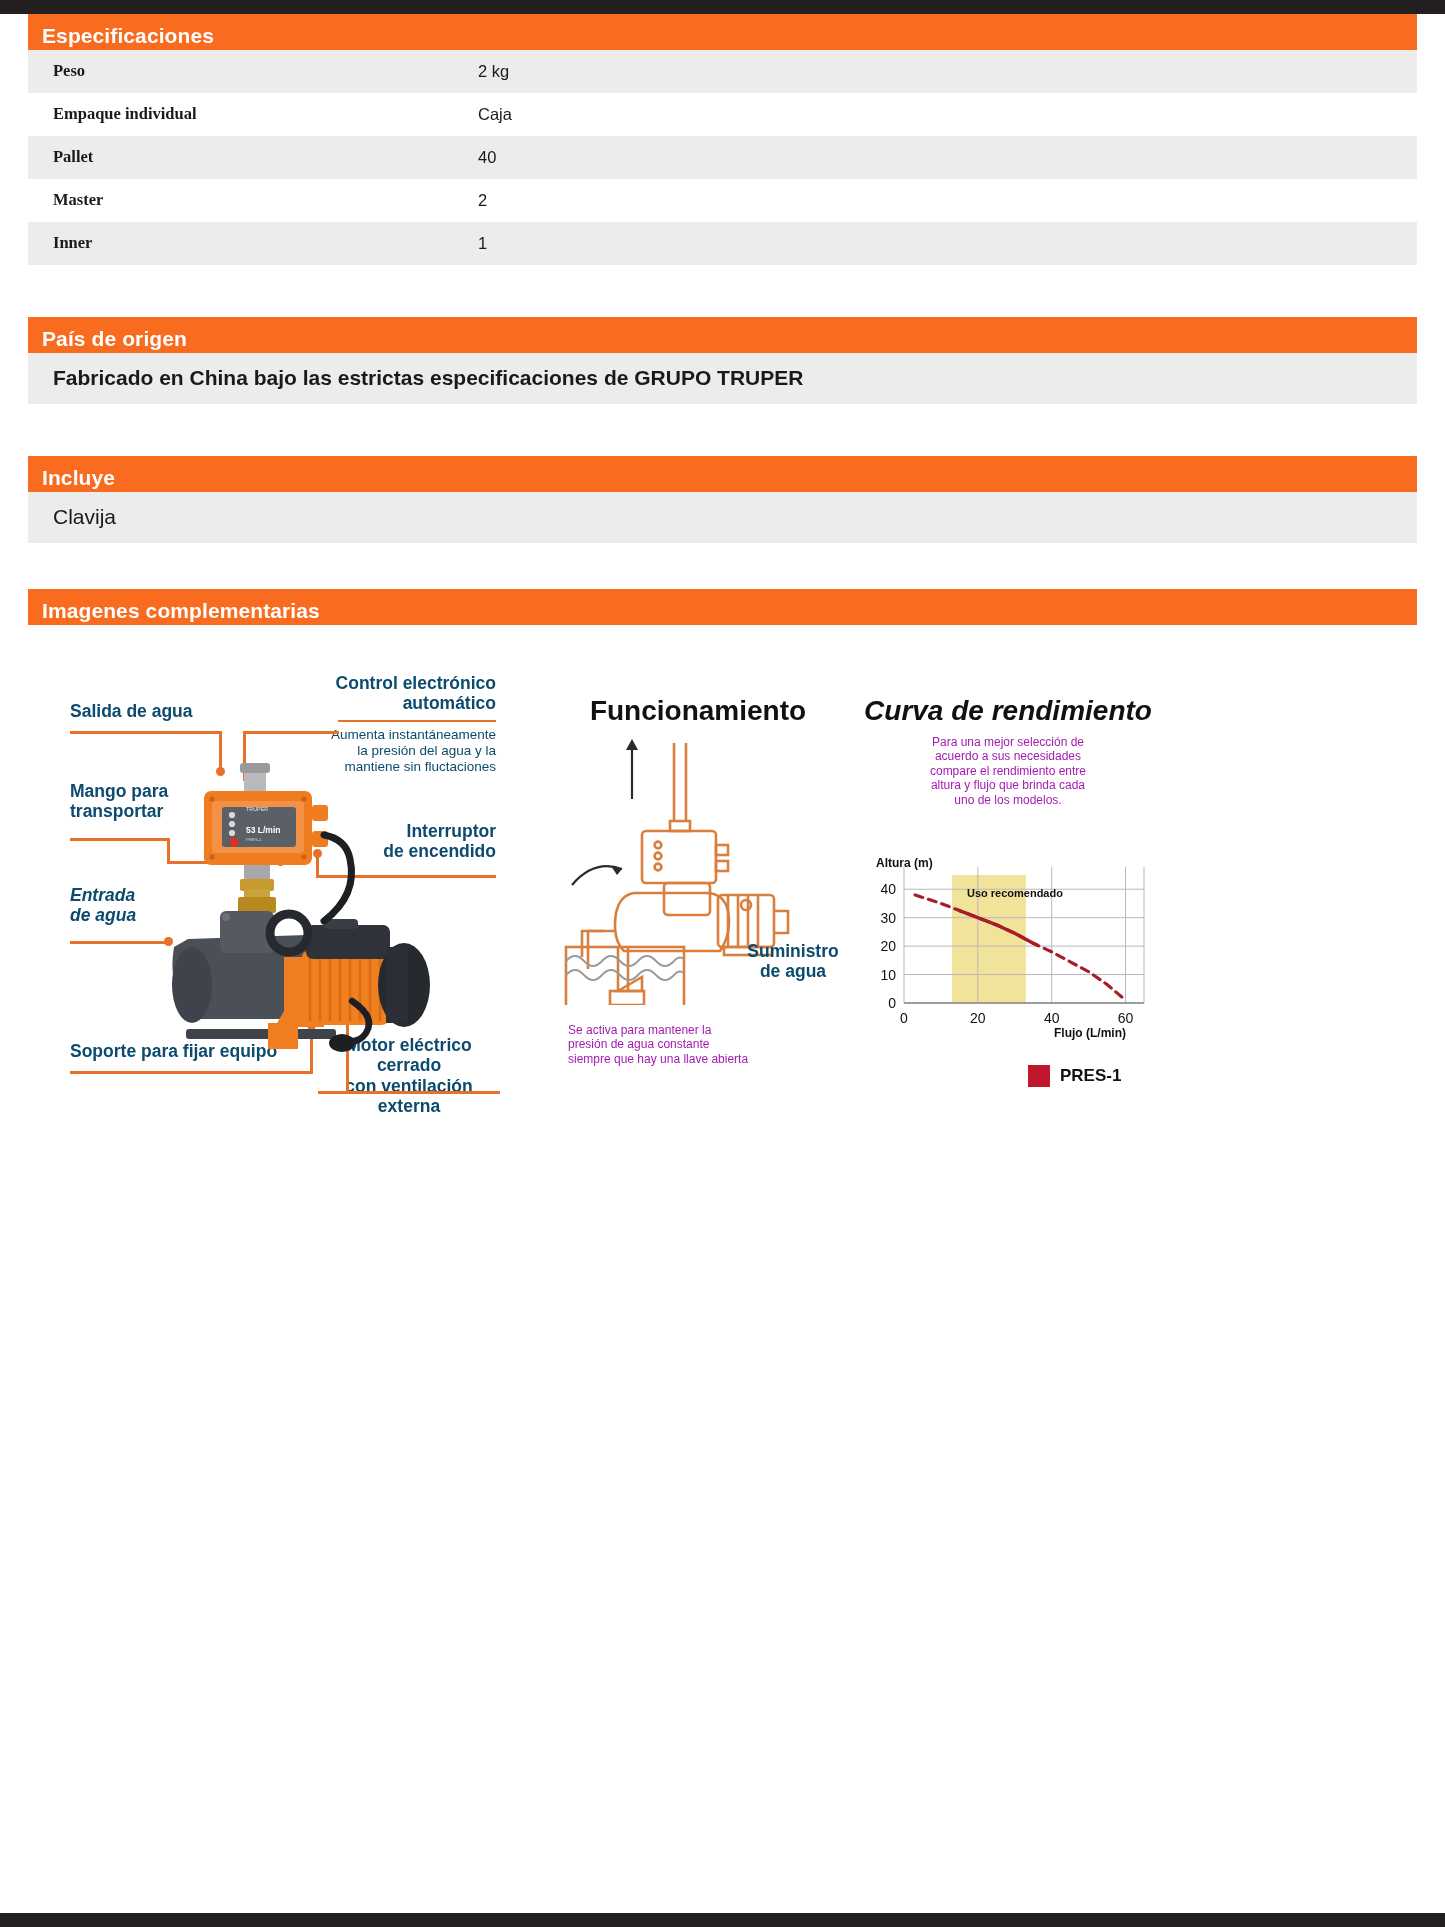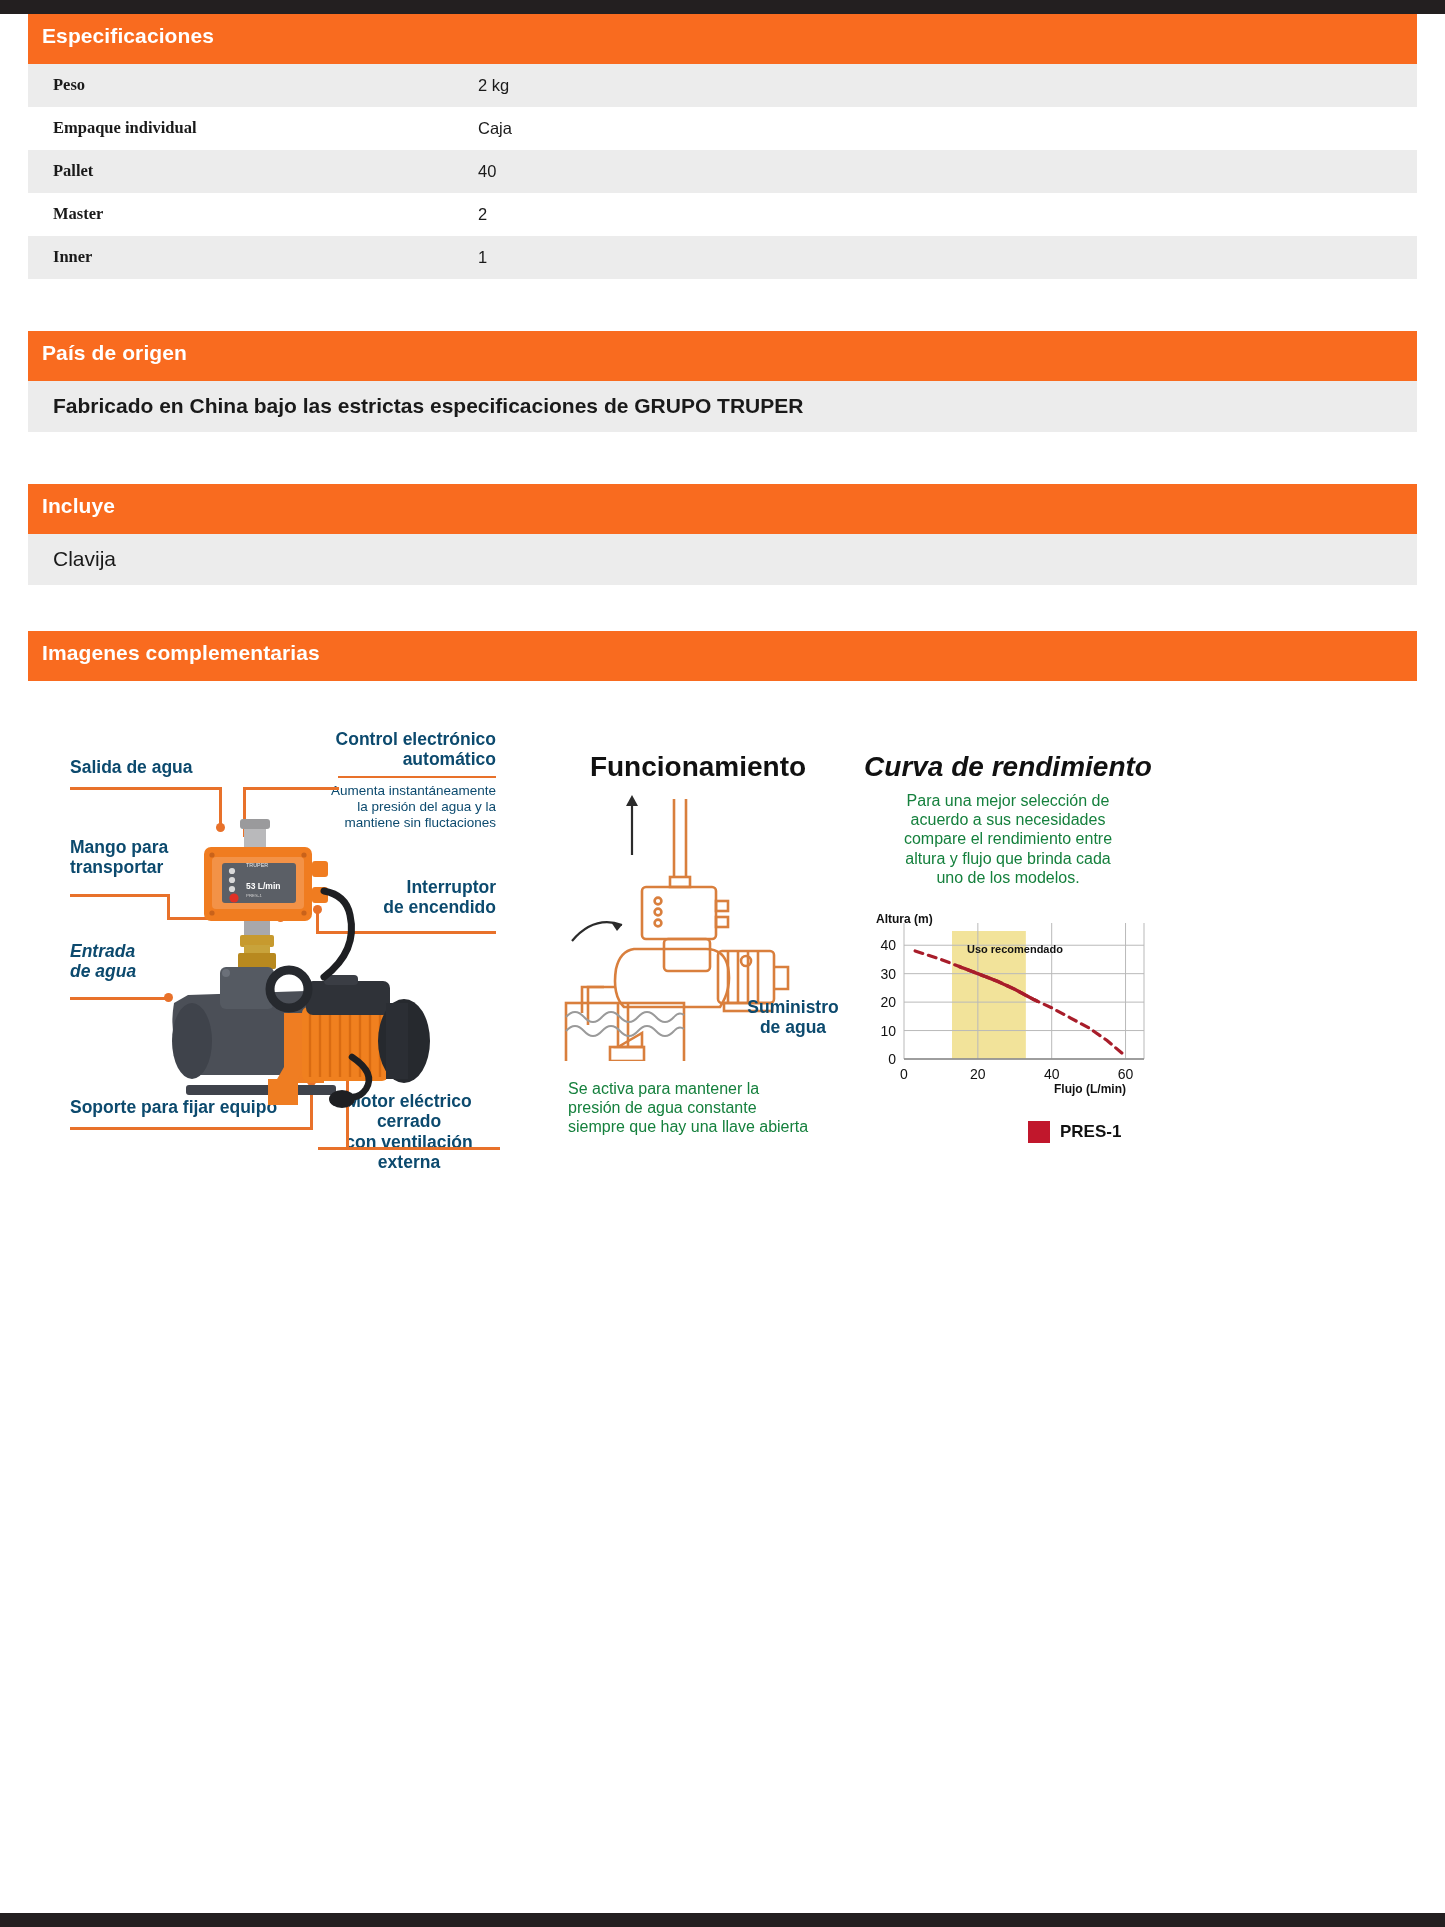--- a/index.html
+++ b/index.html
@@ -19,21 +19,21 @@
 
   .content { position: absolute; top: 14px; left: 0; width: 1445px; }
 
   
   .section { margin: 0 28px; }
   .section-header {
     background: #f96b1f;
     color: #ffffff;
     font-size: 21px;
     font-weight: bold;
-    padding: 10px 14px 16px 14px;
+    padding: 10px 14px 2px 14px;
     letter-spacing: .1px;
   }
 
   
   .spec-table { width: 100%; border-collapse: collapse; }
   .spec-table tr.odd td { background: #ececec; }
   .spec-table tr.even td { background: #ffffff; }
   .spec-table td {
     padding: 11px 0 12px 0;
     font-size: 16.5px;
@@ -69,21 +69,21 @@
   .ar { text-align: right; }
   .ac { text-align: center; }
 
   .rule { position: absolute; background: #e8712a; }
   .dot { position: absolute; width: 9px; height: 9px; border-radius: 50%; background: #e8712a; }
 
   .colhead {
     position: absolute; font-size: 28px; font-weight: bold; color: #111;
   }
   .para {
-    position: absolute; font-size: 16px; line-height: 1.2; color: #15803d; text-align: center;
+    position: absolute; font-size: 12px; line-height: 1.2; color: #a21caf; text-align: center;
   }
   .para.left { text-align: left; }
 
   
   .chart-wrap { position: absolute; }
   .legend-row { position: absolute; display: flex; align-items: center; gap: 10px; }
   .legend-swatch { width: 22px; height: 22px; background: #c1172c; }
   .legend-label { font-size: 17px; font-weight: bold; color: #111; }
 
   svg { display: block; }

